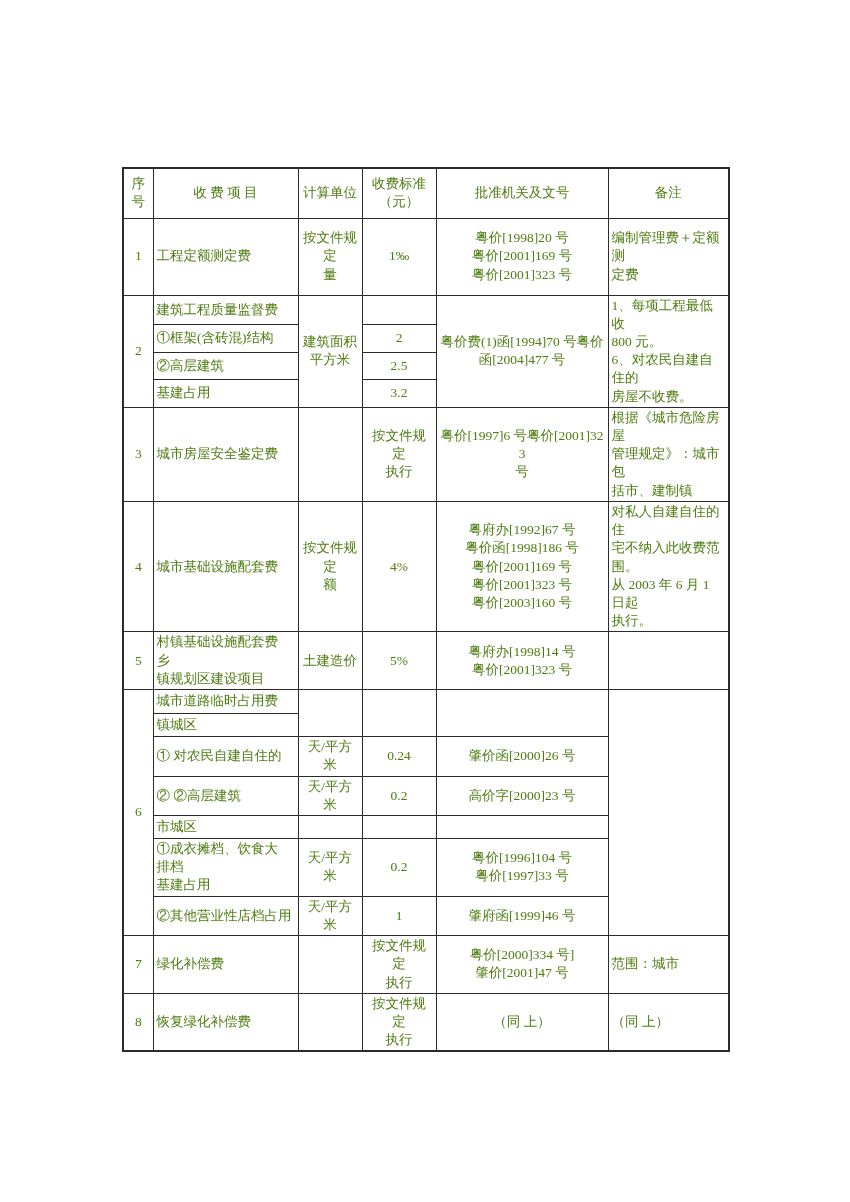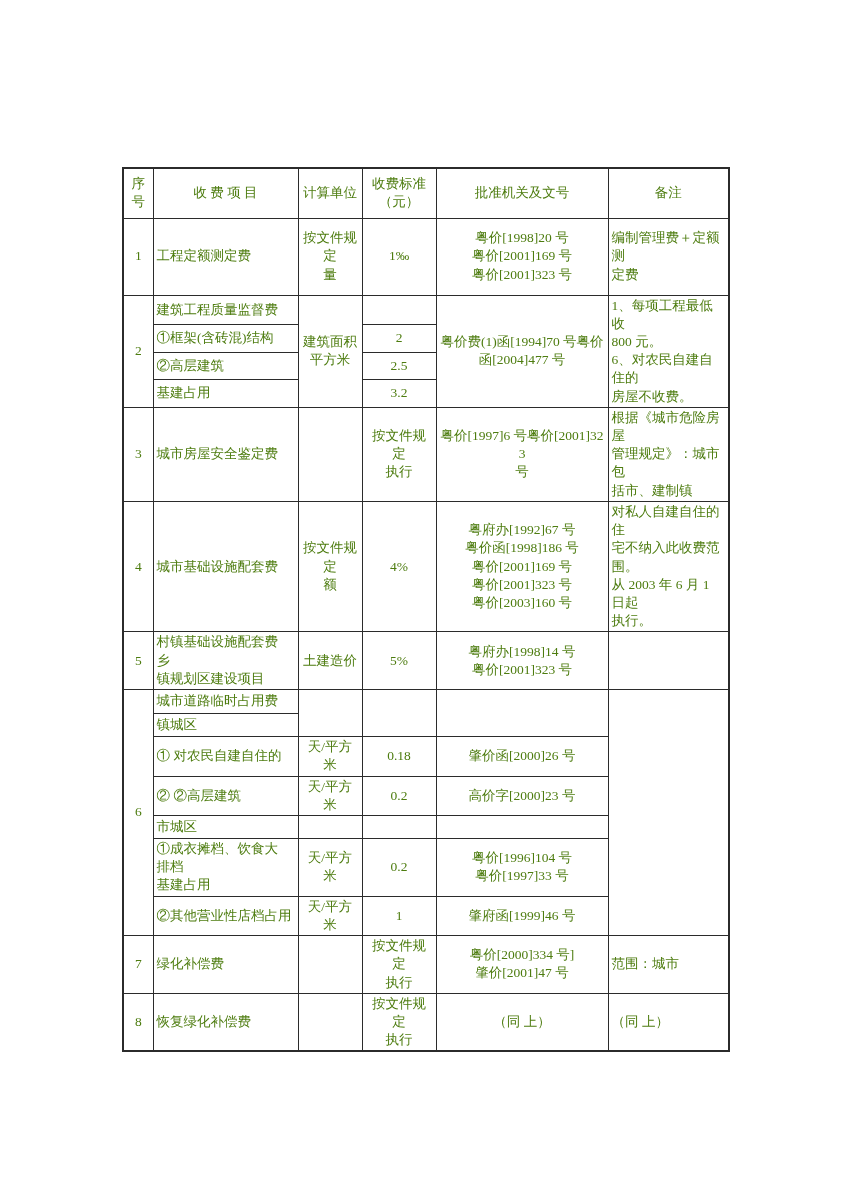--- a/index.html
+++ b/index.html
@@ -147,21 +147,21 @@
       <td class="c" rowspan="2"></td>
       <td class="c" rowspan="2"></td>
       <td class="l" rowspan="7"></td>
     </tr>
     <tr style="height:23px">
       <td class="l">镇城区</td>
     </tr>
     <tr style="height:23px">
       <td class="l">① 对农民自建自住的</td>
       <td class="c">天/平方米</td>
-      <td class="c">0.18</td>
+      <td class="c">0.24</td>
       <td class="c">肇价函[2000]26 号</td>
     </tr>
     <tr style="height:24px">
       <td class="l">② ②高层建筑</td>
       <td class="c">天/平方米</td>
       <td class="c">0.2</td>
       <td class="c">高价字[2000]23 号</td>
     </tr>
     <tr style="height:23px">
       <td class="l">市城区</td>

